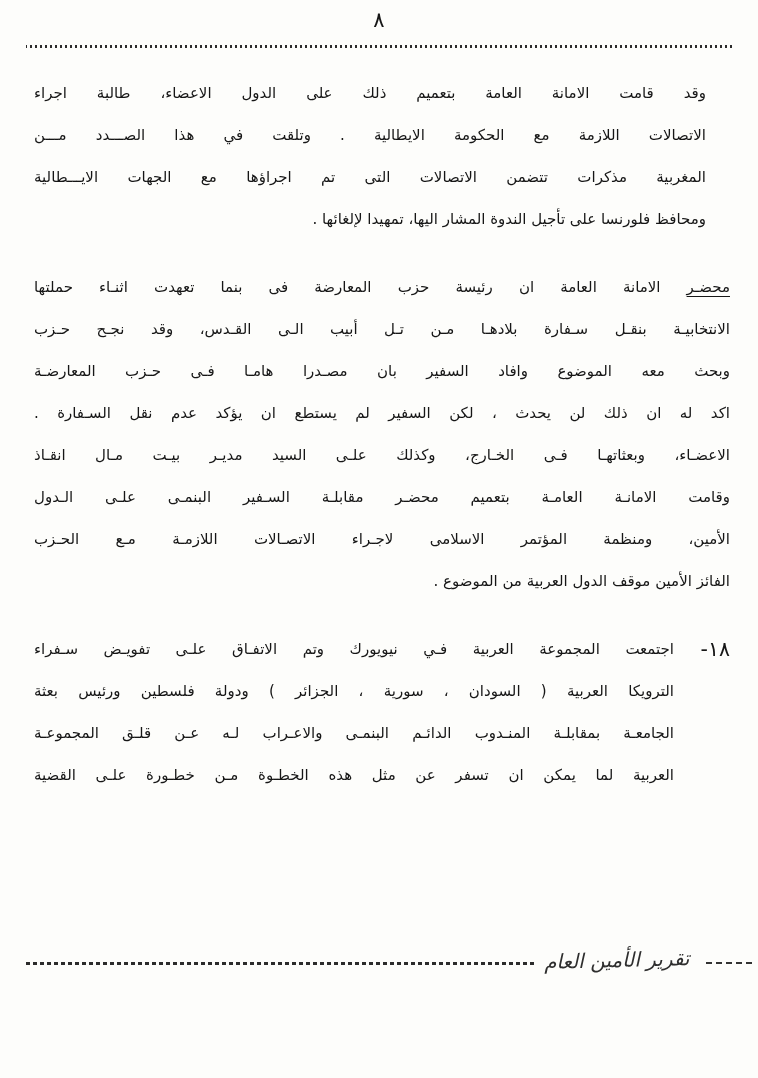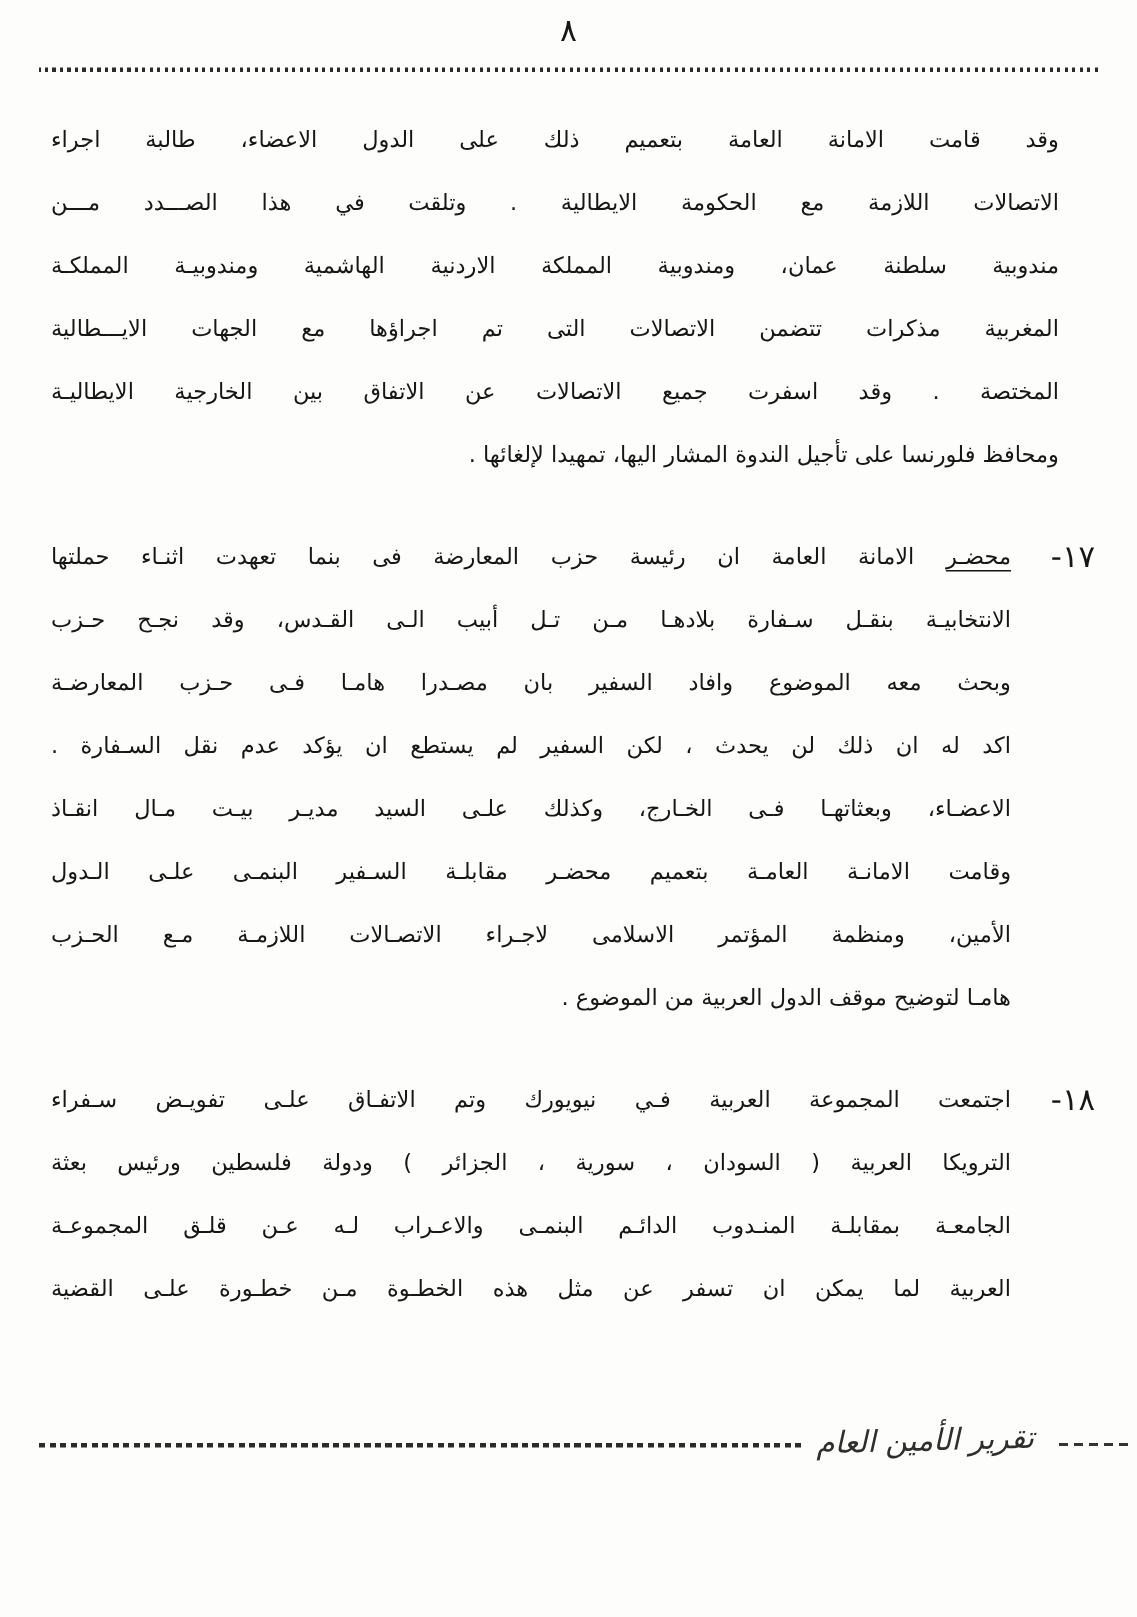--- a/index.html
+++ b/index.html
@@ -58,37 +58,34 @@
 
   <div class="pagenum">٨</div>
 
   <div class="toprule"></div>
 
   <div class="content">
 
     <div class="intro">
       <div class="line">وقد  قامت الامانة العامة بتعميم ذلك على الدول الاعضاء، طالبة اجراء</div>
       <div class="line">الاتصالات اللازمة مع الحكومة الايطالية . وتلقت في هذا الصـــدد مـــن</div>
-      <div class="line">مندوبية سلطنة عمان، ومندوبية المملكة الاردنية الهاشمية ومندوبيـة المملكـة</div>
       <div class="line">المغربية مذكرات تتضمن الاتصالات التى تم اجراؤها مع الجهات الايـــطالية</div>
-      <div class="line">المختصة . وقد اسفرت جميع الاتصالات عن الاتفاق بين الخارجية الايطاليـة</div>
       <div class="line short">ومحافظ فلورنسا على تأجيل الندوة المشار اليها، تمهيدا لإلغائها .</div>
     </div>
 
     <div class="item">
-      <div class="num">١٧-</div>
       <div class="body">
         <div class="line"><span class="u">محضـر</span> <span>الامانة العامة ان رئيسة حزب المعارضة فى بنما تعهدت اثنـاء حملتها</span></div>
         <div class="line">الانتخابيـة بنقـل سـفارة بلادهـا مـن تـل أبيب الـى القـدس، وقد نجـح حـزب</div>
         <div class="line">وبحث معه الموضوع وافاد السفير بان مصـدرا هامـا فـى حـزب المعارضـة</div>
         <div class="line">اكد له ان ذلك لن يحدث ، لكن السفير لم يستطع ان يؤكد عدم نقل السـفارة .</div>
         <div class="line">الاعضـاء، وبعثاتهـا فـى الخـارج، وكذلك علـى السيد مديـر بيـت مـال انقـاذ</div>
         <div class="line">وقامت الامانـة العامـة بتعميم محضـر مقابلـة السـفير البنمـى علـى الـدول</div>
         <div class="line">الأمين، ومنظمة المؤتمر الاسلامى لاجـراء الاتصـالات اللازمـة مـع الحـزب</div>
-        <div class="line short">هامـا لتوضيح موقف الدول العربية من الموضوع .</div>
+        <div class="line short">الفائز الأمين موقف الدول العربية من الموضوع .</div>
       </div>
     </div>
 
     <div class="item">
       <div class="num">١٨-</div>
       <div class="body">
         <div class="line">اجتمعت المجموعة العربية فـي نيويورك وتم الاتفـاق علـى تفويـض سـفراء</div>
         <div class="line">الترويكا العربية ( السودان ، سورية ، الجزائر ) ودولة فلسطين ورئيس بعثة</div>
         <div class="line">الجامعـة بمقابلـة المنـدوب الدائـم البنمـى والاعـراب لـه عـن قلـق المجموعـة</div>
         <div class="line">العربية لما يمكن ان تسفر عن مثل هذه الخطـوة مـن خطـورة علـى القضية</div>

